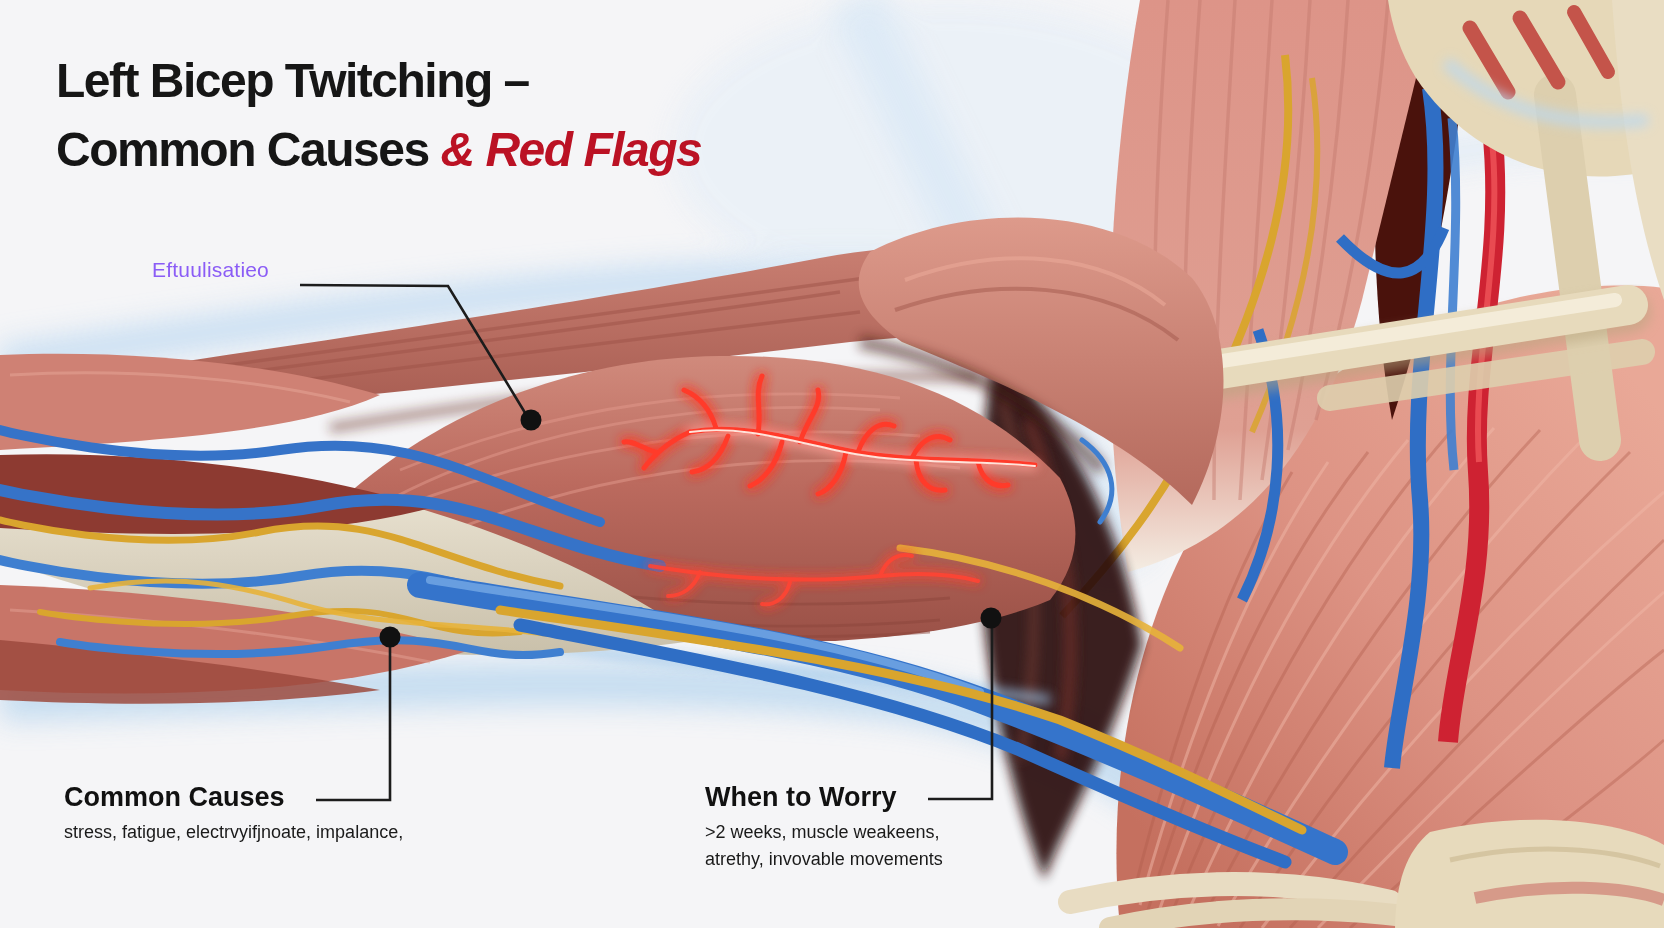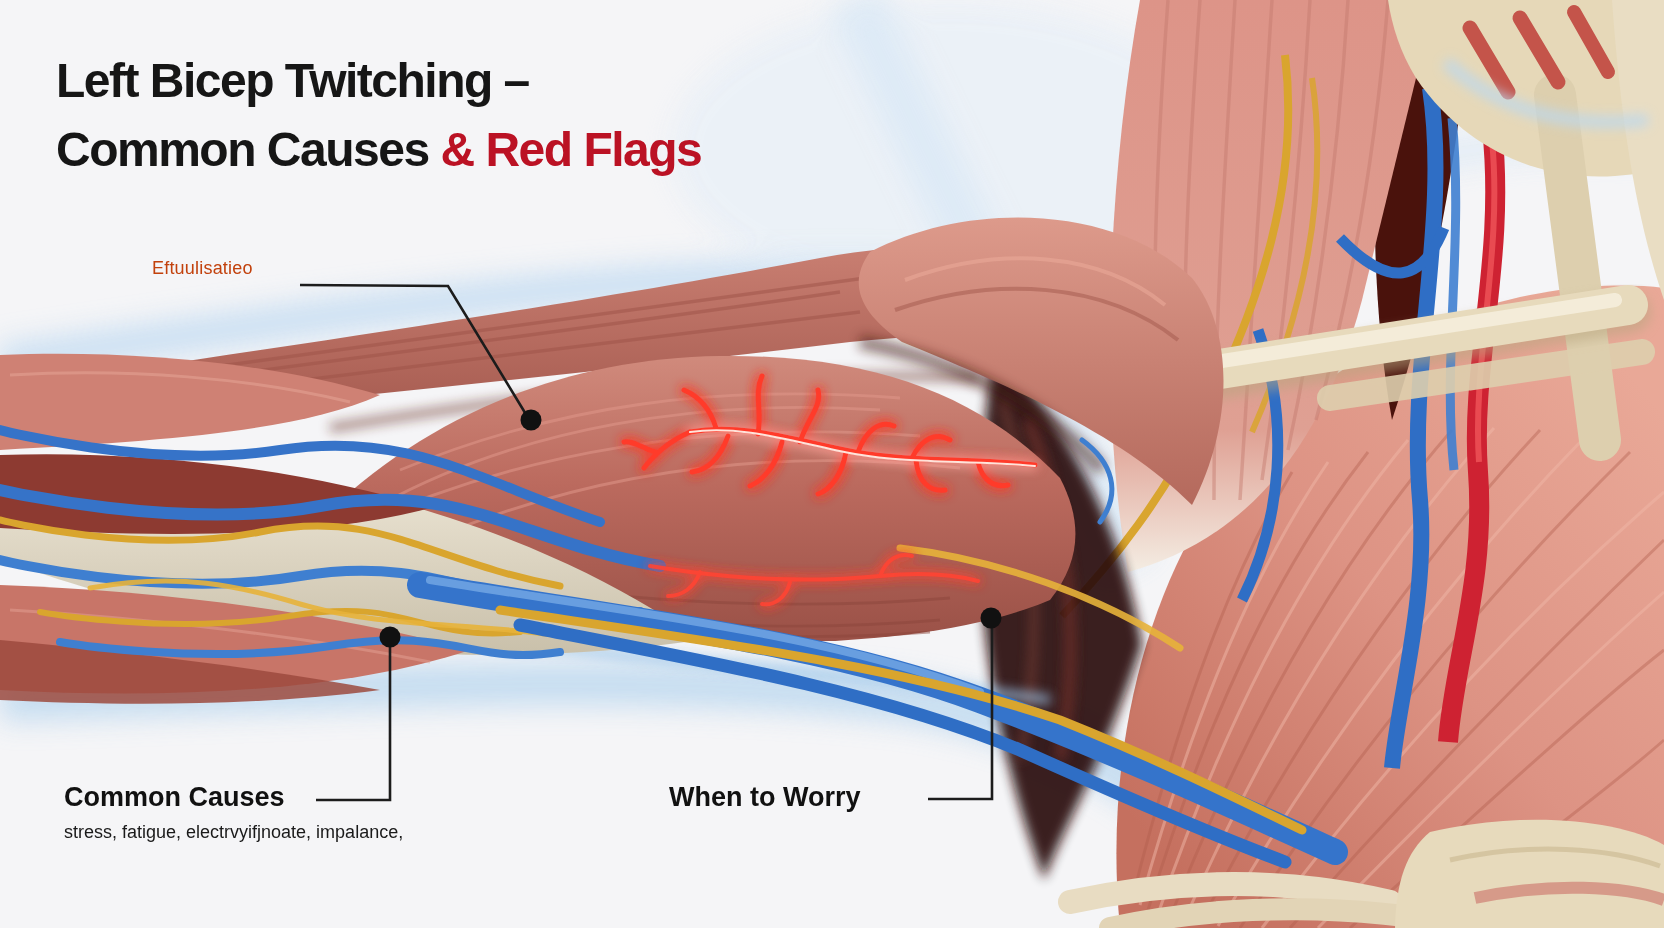--- a/index.html
+++ b/index.html
@@ -7,30 +7,30 @@
     position:relative;width:1664px;height:928px;overflow:hidden;
     background:#f5f5f7;font-family:"Liberation Sans",sans-serif;
   }
   svg.illustration{position:absolute;left:0;top:0;width:1664px;height:928px;display:block;}
   .overlay{position:absolute;left:0;top:0;width:100%;height:100%;pointer-events:none;}
   .title{
     position:absolute;left:56px;top:46px;
     font-size:48px;line-height:69px;font-weight:700;letter-spacing:-1.5px;
     color:#161616;white-space:nowrap;
   }
-  .title .red{color:#bb1224;}
+  .title .red{color:#bb1224;font-style:italic;}
   .muscle-label{
     position:absolute;left:152px;top:258px;
-    font-size:18px;color:#c2410c;letter-spacing:0.2px;white-space:nowrap;
+    font-size:21px;color:#8b5cf6;letter-spacing:0.2px;white-space:nowrap;
   }
   .anno-block{position:absolute;color:#141414;white-space:nowrap;}
   .anno-block .h{font-size:27px;font-weight:700;line-height:30px;margin-bottom:7px;color:#111;}
   .anno-block .b{font-size:18px;line-height:27px;color:#1a1a1a;}
   .cc-block{left:64px;top:782px;}
-  .wtw-block{left:669px;top:782px;}
+  .wtw-block{left:705px;top:782px;}
 </style>
 </head>
 <body>
 
 <div class="canvas">
 
   <svg class="illustration" viewBox="0 0 1664 928" aria-hidden="true">
     <defs>
       <linearGradient id="gBicep" x1="0" y1="0" x2="0" y2="1">
         <stop offset="0" stop-color="#d08a7c"></stop>
@@ -257,16 +257,18 @@
 
     <div class="muscle-label">Eftuulisatieo</div>
 
     <div class="anno-block cc-block">
       <div class="h">Common Causes</div>
       <div class="b">stress, fatigue, electrvyifjnoate, impalance,</div>
     </div>
 
     <div class="anno-block wtw-block">
       <div class="h">When to Worry</div>
+      <div class="b">&gt;2 weeks, muscle weakeens,</div>
+      <div class="b">atrethy, invovable movements</div>
     </div>
   </div>
 
 </div>
 
 </body></html>

